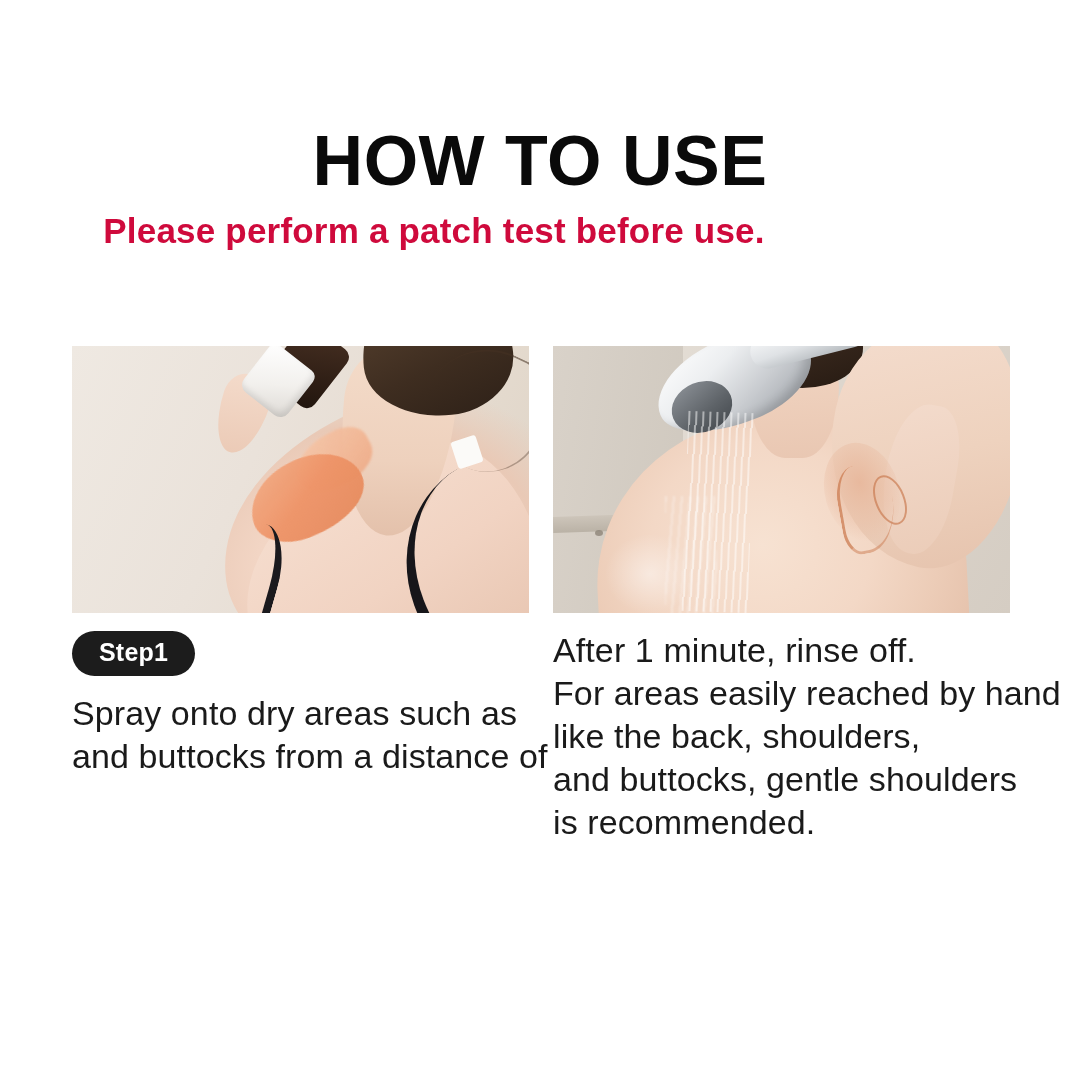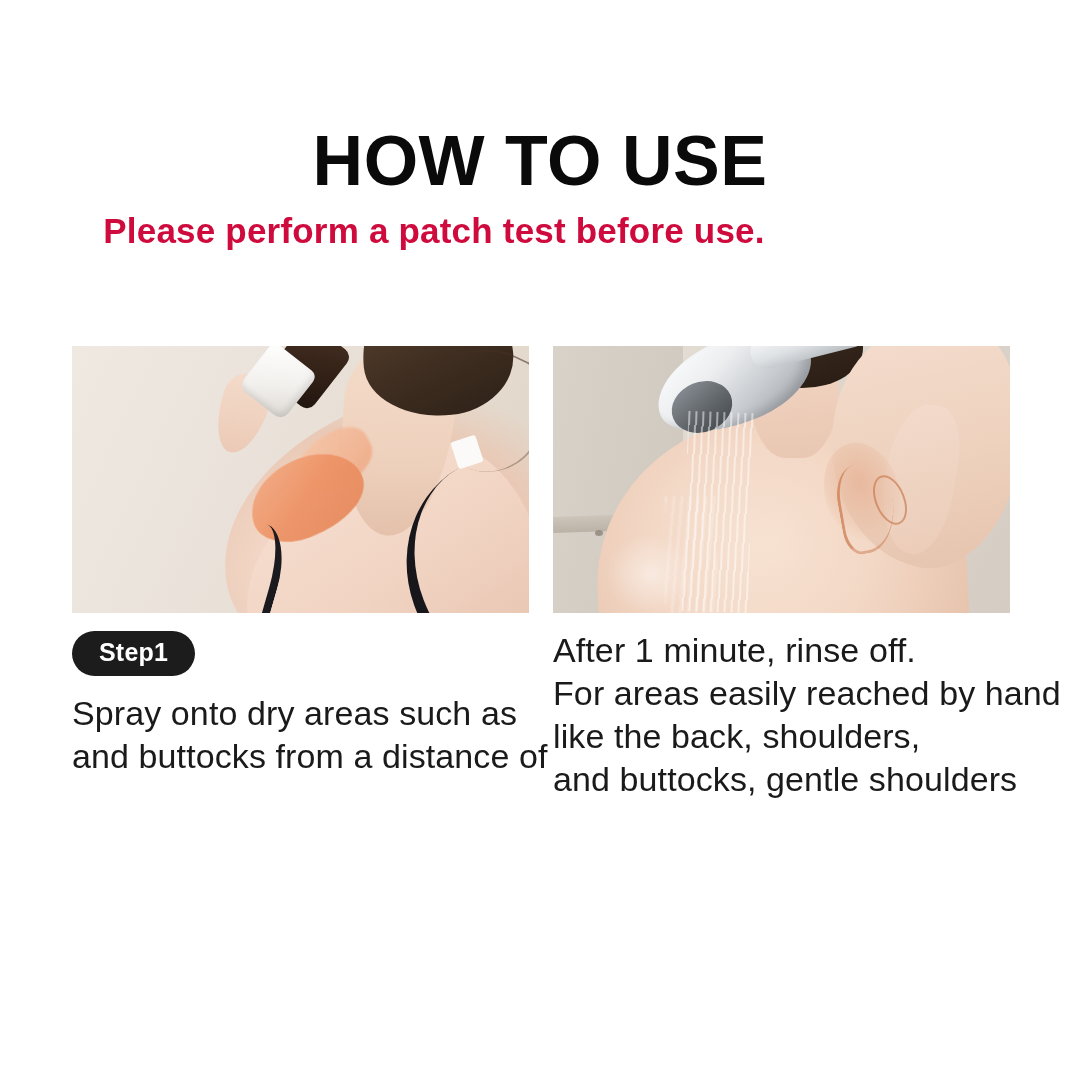--- a/index.html
+++ b/index.html
@@ -440,17 +440,18 @@
         <div class="p2-water2"></div>
         <div class="p2-sheen"></div>
       </div>
 
 
       <div class="step-body">
         <span class="line">After 1 minute, rinse off.</span>
         <span class="line">For areas easily reached by hand</span>
         <span class="line">like the back, shoulders,</span>
         <span class="line">and buttocks, gentle shoulders</span>
+        <span class="line">is recommended.</span>
       </div>
     </div>
 
   </div>
 </div>
 
 </body></html>

